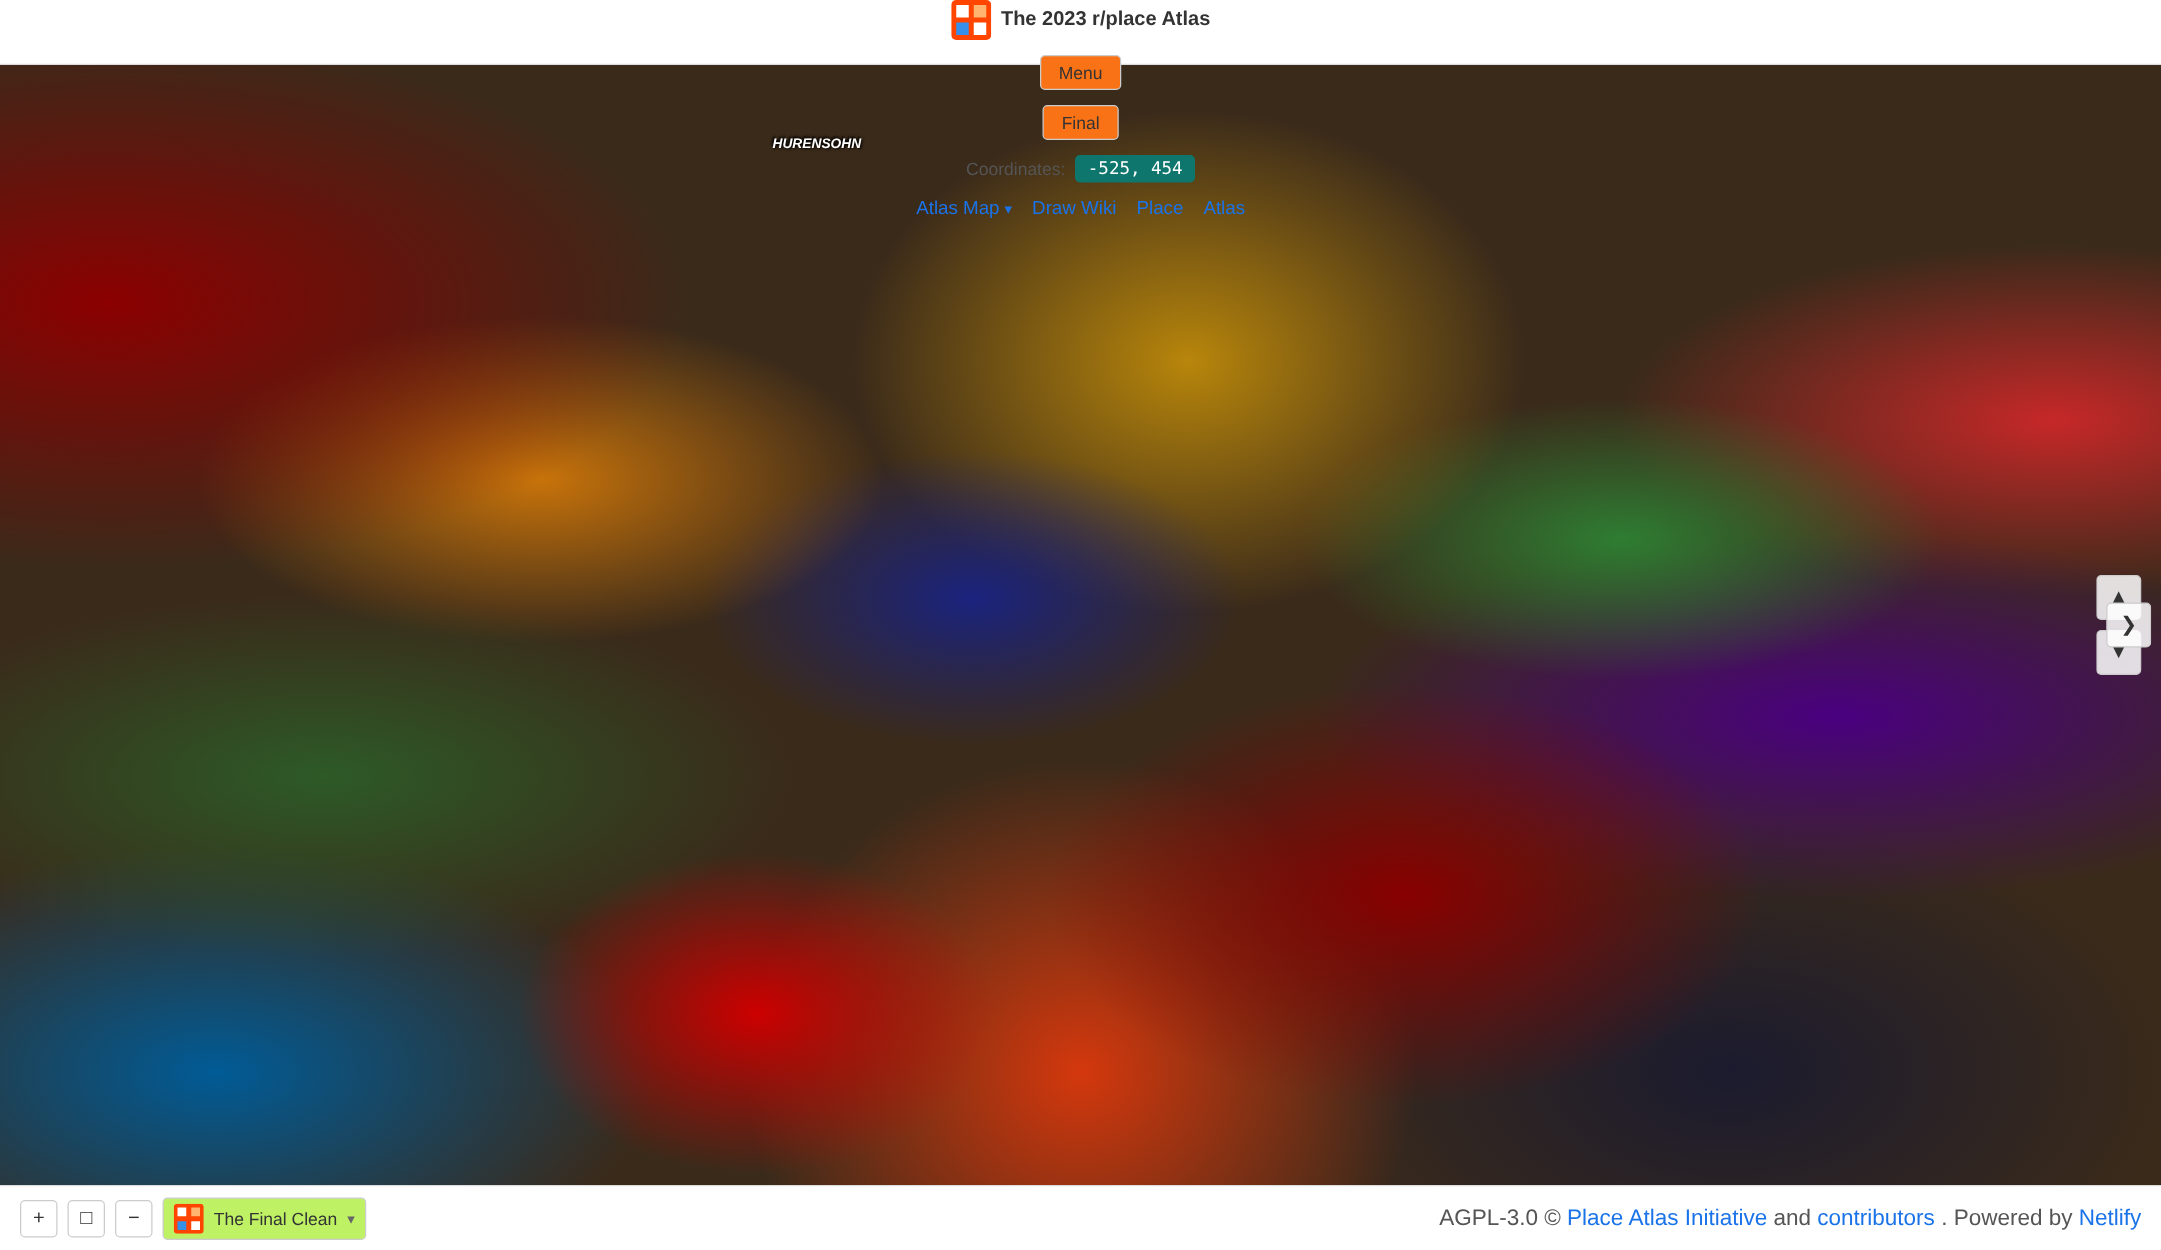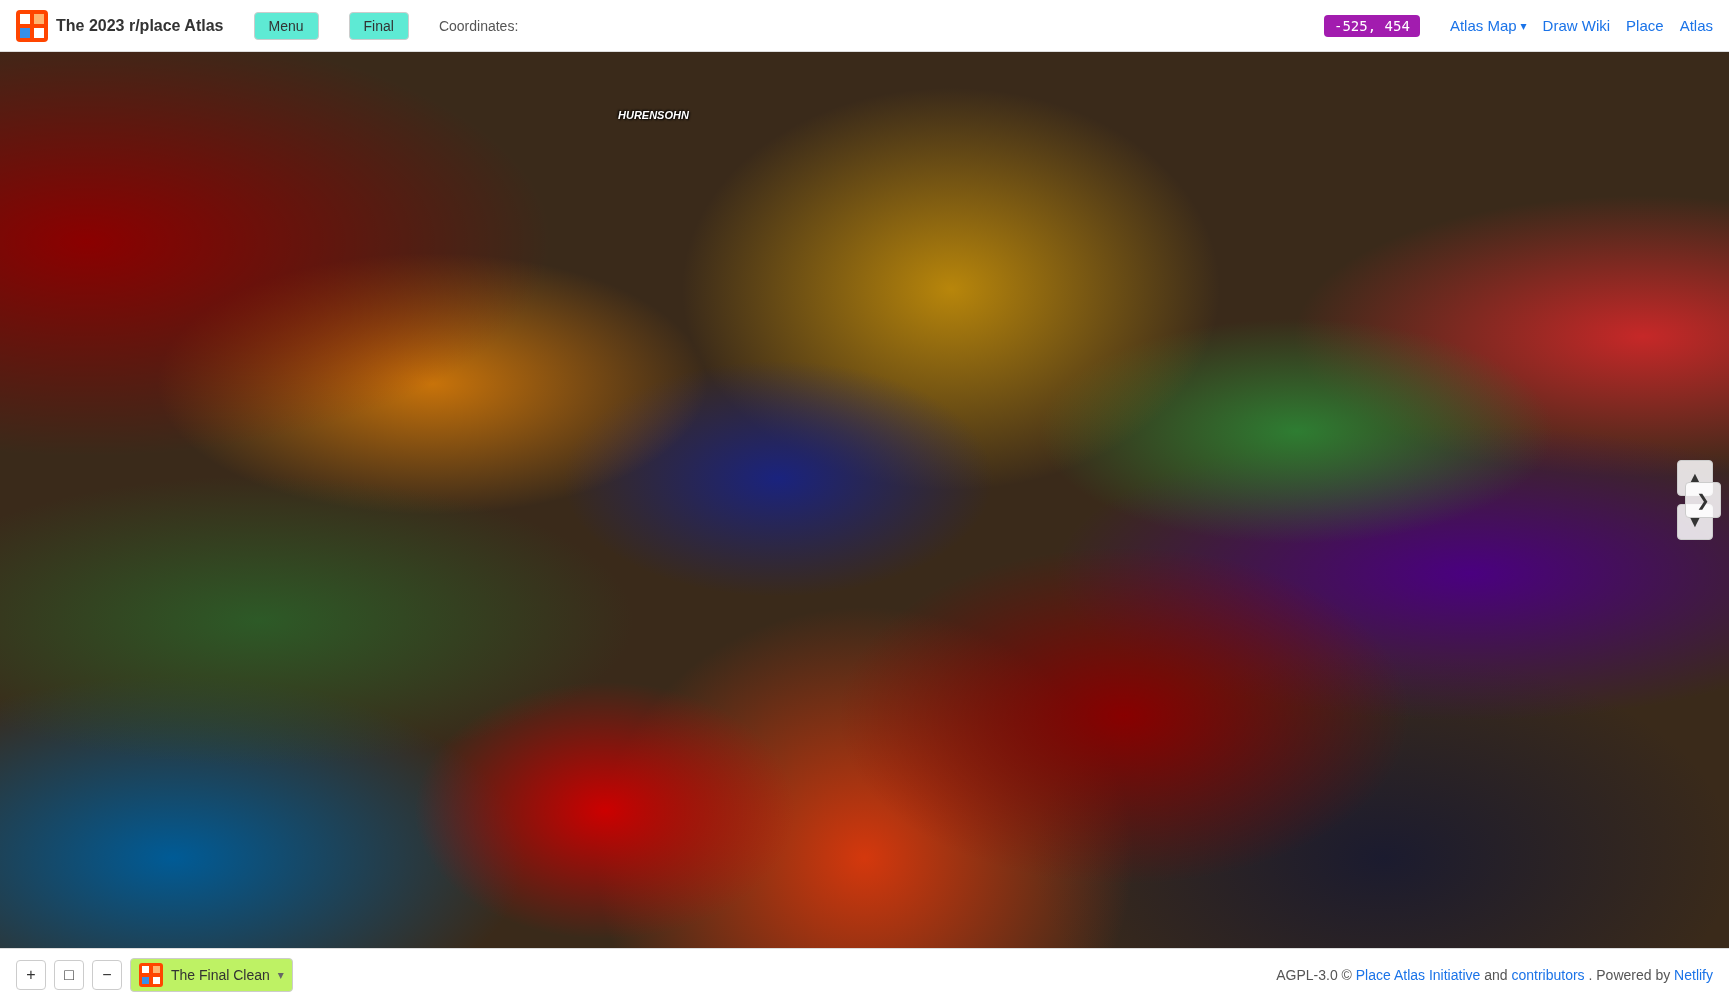--- a/index.html
+++ b/index.html
@@ -9,59 +9,60 @@
     #navbar {
       position: fixed;
       top: 0; left: 0; right: 0;
       height: 52px;
       background: white;
       display: flex;
       align-items: center;
       padding: 0 16px;
       z-index: 1000;
       border-bottom: 1px solid #ddd;
-      gap: 30px;
+      gap: 12px;
+      flex-direction: column;
     }
     #navbar .logo-area {
       display: flex;
       align-items: center;
       gap: 8px;
     }
     #navbar .logo-icon {
       width: 32px;
       height: 32px;
     }
     #navbar .site-title {
       font-size: 16px;
       font-weight: 600;
       color: #333;
       white-space: nowrap;
     }
     #navbar .nav-btn {
       border: 1px solid #ccc;
-      background: #5eead4;
+      background: #f97316;
       padding: 5px 14px;
       border-radius: 4px;
       font-size: 14px;
       cursor: pointer;
       color: #333;
     }
     #navbar .coords-area {
       flex: 1;
       display: flex;
       align-items: center;
       justify-content: space-between;
       gap: 8px;
     }
     #navbar .coords-label {
       font-size: 14px;
       color: #555;
     }
     #navbar .coords-badge {
-      background: #a21caf;
+      background: #0f766e;
       color: white;
       padding: 3px 10px;
       border-radius: 4px;
       font-size: 14px;
       font-family: monospace;
     }
     #navbar .nav-links {
       display: flex;
       align-items: flex-end;
       gap: 16px;
@@ -140,21 +141,21 @@
     }
     #bottom-bar .entry-name {
       font-size: 14px;
       color: #333;
     }
     #bottom-bar .entry-chevron {
       font-size: 12px;
       color: #666;
     }
     #bottom-bar .attribution {
-      font-size: 14px;
+      font-size: 18px;
       color: #555;
     }
     #bottom-bar .attribution a {
       color: #1a73e8;
       text-decoration: none;
     }
 
     
     .map-nav-right {
       position: fixed;

